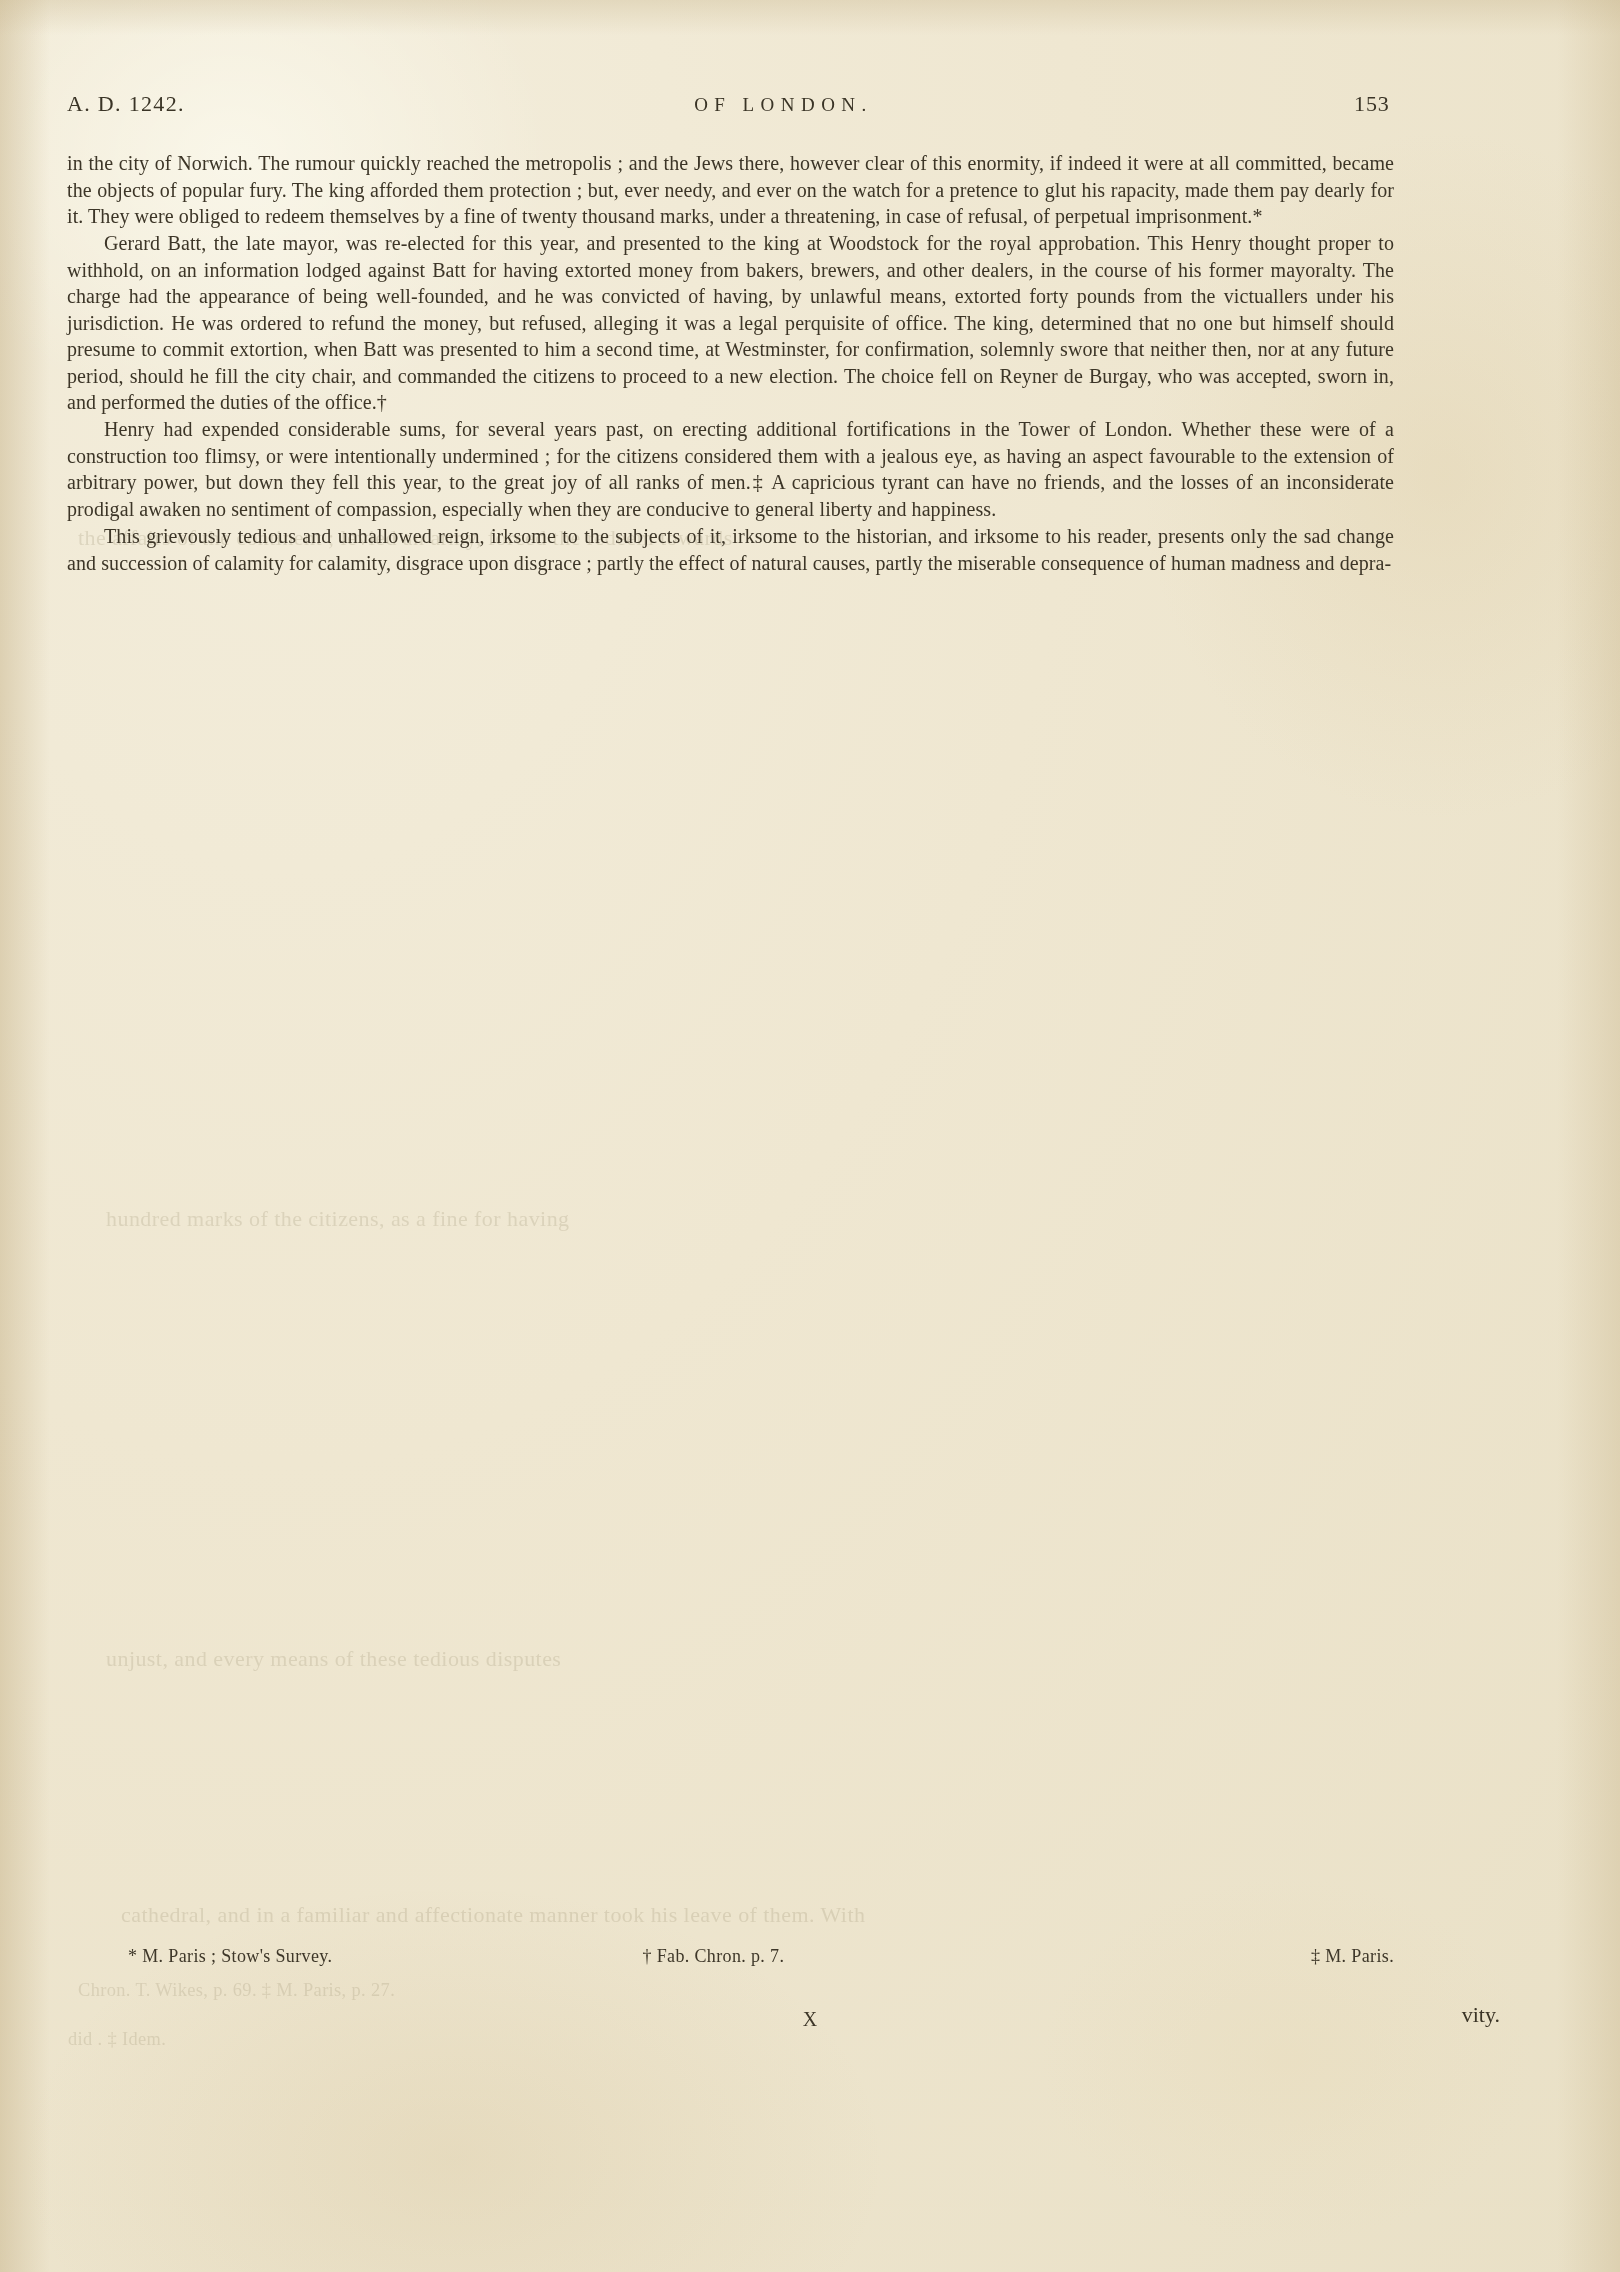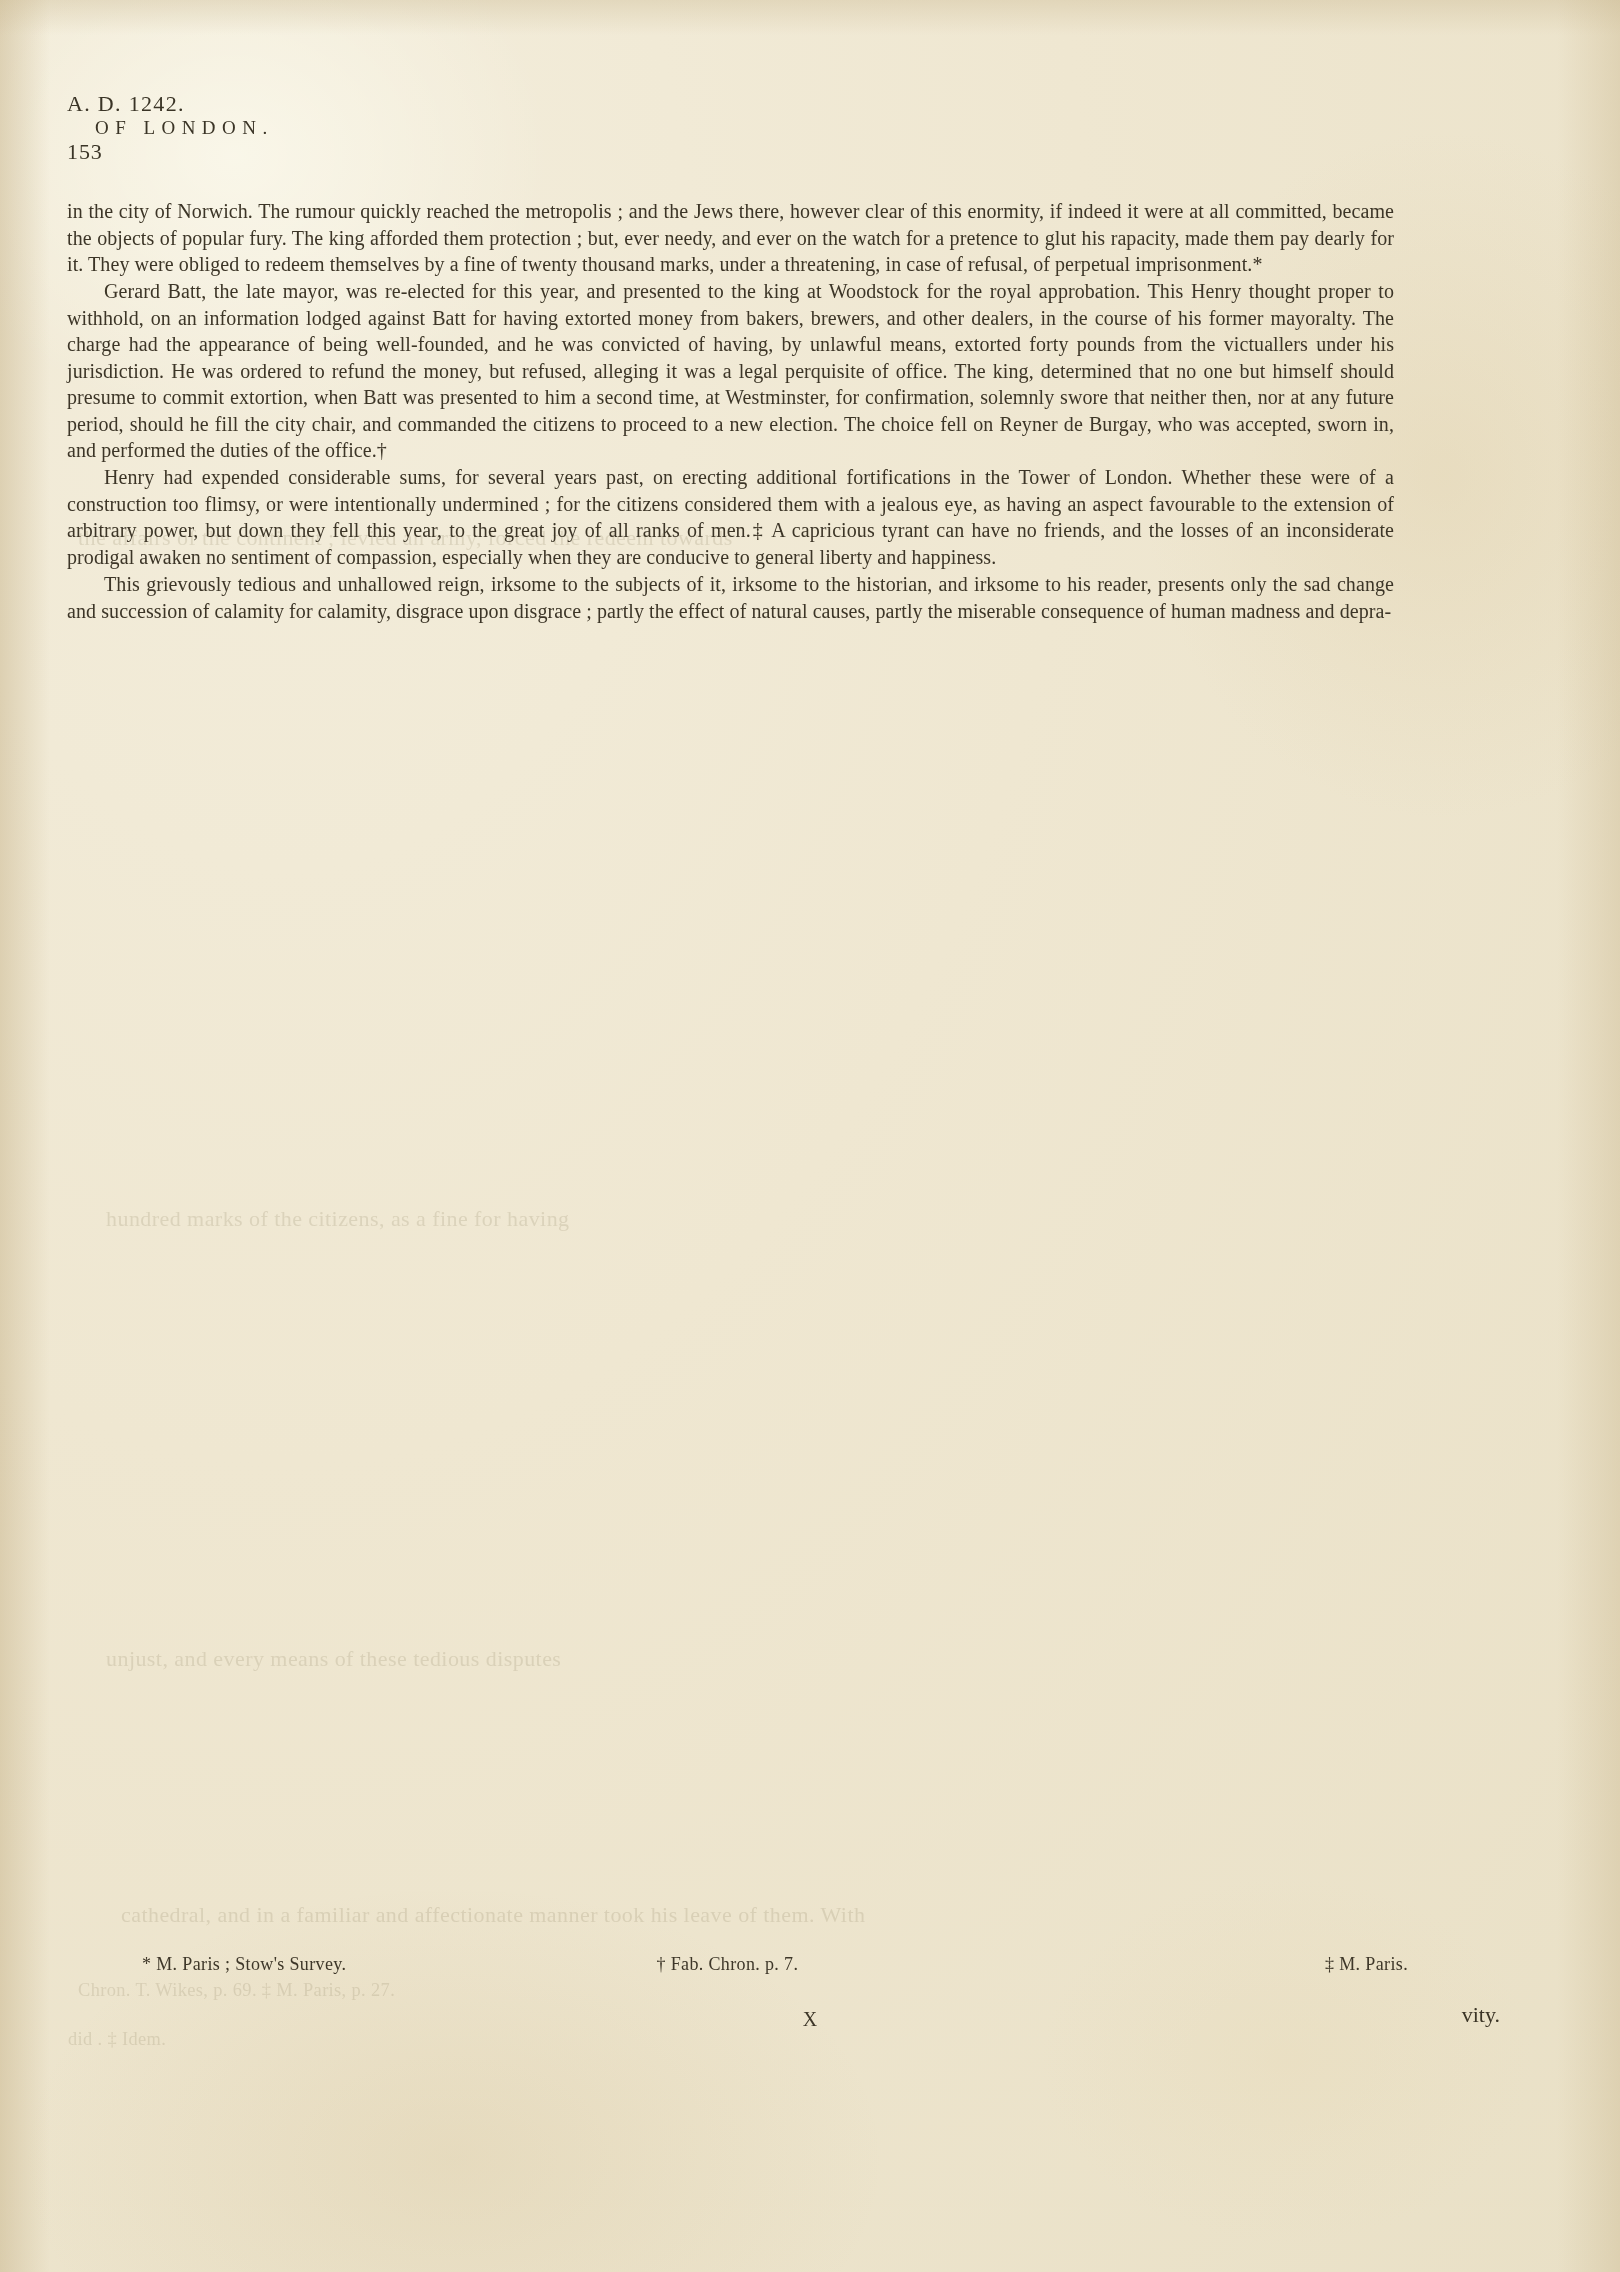--- a/index.html
+++ b/index.html
@@ -59,21 +59,20 @@
     color: #3a3426;
   }
 
   .runhead {
     display: flex;
     align-items: baseline;
     justify-content: space-between;
     font-size: 22px;
     letter-spacing: .06em;
     margin-bottom: 33px;
-    flex-direction: column;
   }
   .runhead .ad { flex: 0 0 auto; }
   .runhead .title {
     flex: 1 1 auto;
     text-align: center;
     letter-spacing: .34em;
     font-size: 19px;
     padding-left: 28px;
   }
   .runhead .folio {
@@ -90,27 +89,26 @@
     text-align: justify;
     text-justify: inter-word;
     letter-spacing: .004em;
     color: #3c3527;
   }
   .body-text p.indent { text-indent: 37px; }
   .body-text p + p { margin-top: 0.7px; }
 
   .footnotes {
     position: absolute;
-    left: 81px;
+    left: 67px;
     top: 1946px;
     width: 1327px;
     font-size: 18px;
     color: #3e3729;
     letter-spacing: .02em;
-    margin-top: 8px;
   }
   .fn-row {
     display: flex;
     align-items: baseline;
   }
   .fn-a { width: 546px; padding-left: 61px; }
   .fn-b { width: 397px; text-align: left; }
   .fn-c { width: 355px; text-align: right; padding-left: 43px; }
 
   .signature {

